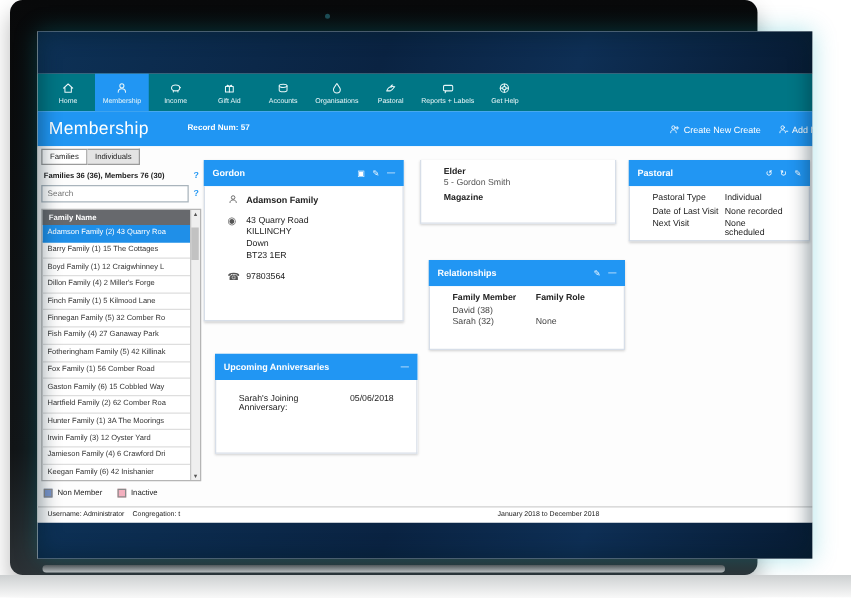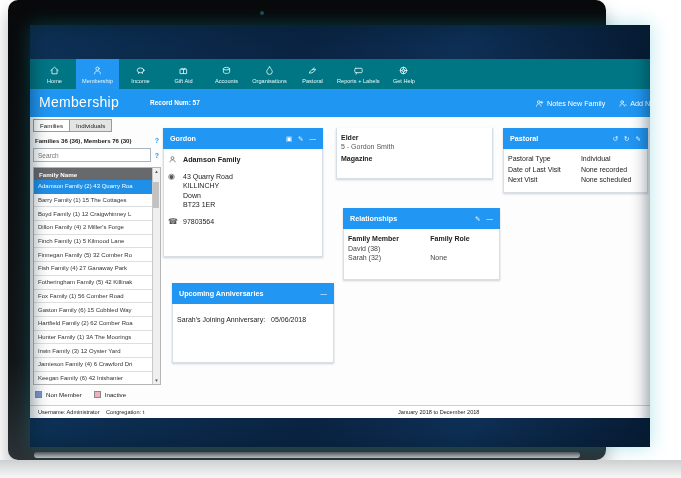--- a/index.html
+++ b/index.html
@@ -71,21 +71,21 @@
   .swatch{width:7px;height:7px;border:1px solid #8a8a8a;box-sizing:border-box}
   .swatch.nonmember{background:#7b96cc}
   .swatch.inactive{background:#f3afbe}
 
   
   .card{position:absolute;box-shadow:0 1px 2px rgba(0,0,0,.18)}
   .card-header{height:21px;background:#2196f3;color:#fff;display:flex;align-items:center;padding:0 7px;
                font-size:7.2px;font-weight:700;box-sizing:border-box}
   .card-icons{margin-left:auto;display:flex;gap:6px;font-size:6.5px;font-weight:400}
   .card-icons span{cursor:pointer}
-  .card-body{background:#fff;border:1px solid #d7dee8;border-top:none;padding:6px 4px;font-size:7px;color:#222;box-sizing:border-box}
+  .card-body{background:#fff;border:1px solid #d7dee8;border-top:none;padding:6px 18px;font-size:7px;color:#222;box-sizing:border-box}
 
   #card-general{left:133px;top:11px;width:160px}
   #card-general .card-body{height:108px}
   #card-anniv{left:142px;top:166px;width:162px}
   #card-anniv .card-body{height:59px}
   #card-districts{left:306px;top:11px;width:157px}
   #card-districts .card-body{height:51px}
   #card-relationships{left:313px;top:91px;width:157px}
   #card-relationships .card-body{height:51px}
   #card-pastoral{left:473px;top:11px;width:145px}
@@ -209,21 +209,21 @@
       <div class="ph-title">Membership</div>
       <div class="ph-record">Record Num: 57</div>
       <div class="ph-actions">
         <div class="hdr-btn">
           <span>
               <svg width="9" height="9" viewBox="0 0 12 12">
                 <circle cx="5" cy="4" r="1.8"></circle>
                 <path d="M2 9.6 C2 7.5 3.4 6.5 5 6.5 C6.6 6.5 8 7.5 8 9.6 M9 3 V6 M7.5 4.5 H10.5"></path>
               </svg>
             </span>
-          <span>Notes New Family</span>
+          <span>Create New Create</span>
         </div>
         <div class="hdr-btn">
           <span>
               <svg width="9" height="9" viewBox="0 0 12 12">
                 <circle cx="5.5" cy="4" r="1.8"></circle>
                 <path d="M2.5 9.6 C2.5 7.5 3.9 6.5 5.5 6.5 C7.1 6.5 8.5 7.5 8.5 9.6 M9.2 8 H11"></path>
               </svg>
             </span>
           <span>Add New Fam</span>
         </div>

